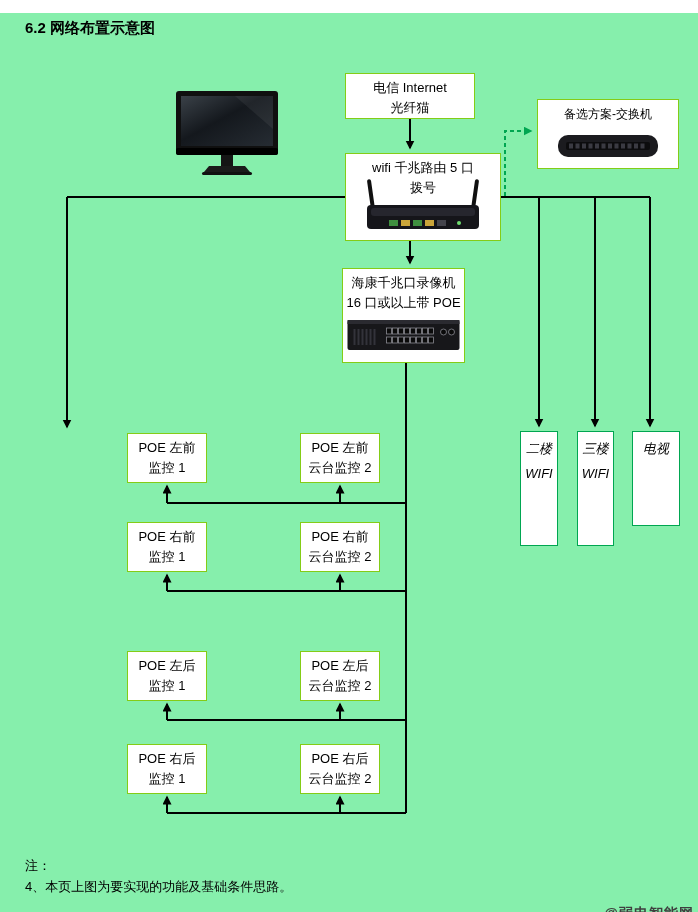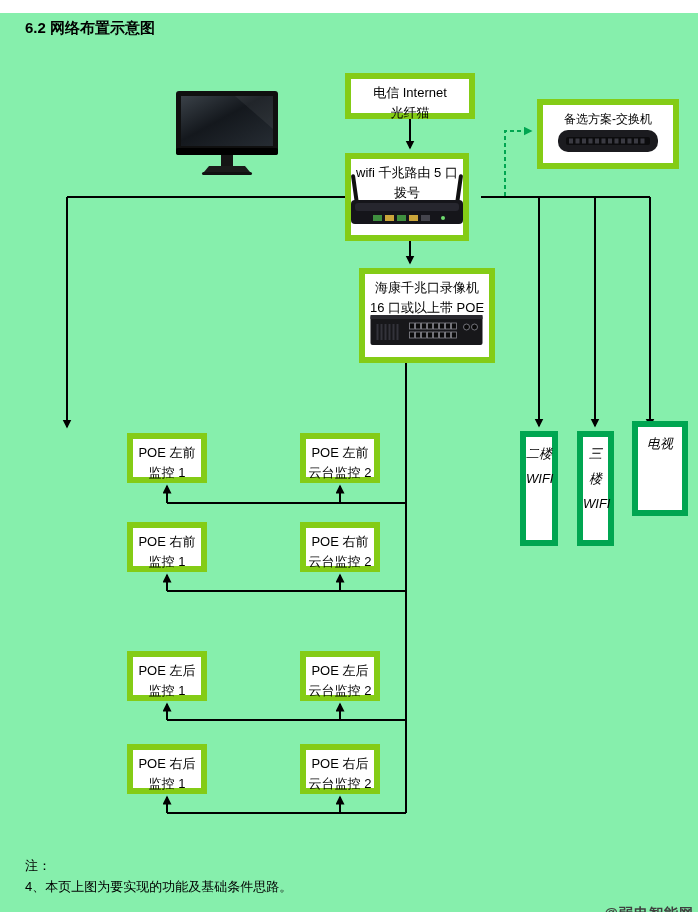--- a/index.html
+++ b/index.html
@@ -8,21 +8,21 @@
     background:#86efac;overflow:hidden;
     font-family:"Liberation Sans","DejaVu Sans",sans-serif;color:#000;
   }
   .title{
     position:absolute;left:25px;top:6px;margin:0;
     font-size:15px;font-weight:bold;color:#000;
   }
   .wires{position:absolute;left:0;top:0;pointer-events:none;}
   .node{
     position:absolute;box-sizing:border-box;background:#fff;
-    border:6px solid #84cc16;text-align:center;
+    border:1px solid #84cc16;text-align:center;
     font-size:13px;line-height:20px;padding-top:4px;z-index:2;
   }
   .node .dev{position:absolute;left:50%;transform:translateX(-50%);bottom:1px;}
   .node.blue{border-color:#4472C6;}
   .node.green{border-color:#00A651;line-height:25px;font-style:italic;}
   .monitor{position:absolute;left:175px;top:78px;z-index:2;}
   .notes{position:absolute;left:25px;top:843px;font-size:13px;line-height:20px;}
   .notes div{margin:0 0 1px 0;}
   .watermark{
     position:absolute;right:4px;bottom:2px;
@@ -112,40 +112,40 @@
             <rect x="57.5" y="12.5" width="4" height="5"></rect>
           <rect x="64" y="12.5" width="4" height="5"></rect>
             <rect x="70.5" y="12.5" width="4" height="5"></rect>
           <rect x="77" y="12.5" width="4" height="5"></rect>
             <rect x="83.5" y="12.5" width="4" height="5"></rect>
         </g>
       </svg>
     </span>
   </div>
 
-  <div class="node" style="left:345px;top:140px;width:124px;height:88px;">
+  <div class="node" style="left:345px;top:140px;width:156px;height:88px;">
     <div>wifi 千兆路由 5 口</div>
     <div>拨号</div>
     <span class="dev">
       <svg width="128" height="56" viewBox="0 0 128 56">
         <rect x="12" y="2" width="4" height="30" rx="2" fill="#101010" transform="rotate(-8 14 32)"></rect>
         <rect x="112" y="2" width="4" height="30" rx="2" fill="#101010" transform="rotate(8 114 32)"></rect>
         <rect x="8" y="28" width="112" height="24" rx="4" fill="#15151a"></rect>
         <rect x="12" y="31" width="104" height="8" rx="3" fill="#26262e"></rect>
         <rect x="30" y="43" width="9" height="6" fill="#3f8f3f"></rect>
         <rect x="42" y="43" width="9" height="6" fill="#caa53a"></rect>
         <rect x="54" y="43" width="9" height="6" fill="#3f8f3f"></rect>
         <rect x="66" y="43" width="9" height="6" fill="#caa53a"></rect>
         <rect x="78" y="43" width="9" height="6" fill="#44444c"></rect>
         <circle cx="100" cy="46" r="2" fill="#6fdc6f"></circle>
       </svg>
     </span>
   </div>
 
-  <div class="node" style="left:359px;top:255px;width:136px;height:95px;">
+  <div class="node" style="left:342px;top:255px;width:123px;height:95px;">
     <div>海康千兆口录像机</div>
     <div>16 口或以上带 POE</div>
     <span class="dev">
       <svg width="115" height="40" viewBox="0 0 115 40">
         <rect x="1" y="5" width="112" height="30" rx="2" fill="#17171a"></rect>
         <rect x="1" y="5" width="112" height="4" fill="#2a2a30"></rect>
         <g fill="#33333a">
           <rect x="7" y="14" width="2" height="16"></rect>
             <rect x="11" y="14" width="2" height="16"></rect>
           <rect x="15" y="14" width="2" height="16"></rect>
@@ -215,21 +215,21 @@
   </div>
 
   <div class="node green" style="left:520px;top:418px;width:38px;height:115px;">
     <div>二楼</div>
     <div>WIFI</div>
   </div>
   <div class="node green" style="left:577px;top:418px;width:37px;height:115px;">
     <div>三楼</div>
     <div>WIFI</div>
   </div>
-  <div class="node green" style="left:632px;top:408px;width:56px;height:95px;">
+  <div class="node green" style="left:632px;top:418px;width:48px;height:95px;">
     <div>电视</div>
   </div>
 
   <div class="notes">
     <div>注：</div>
     <div>4、本页上图为要实现的功能及基础条件思路。</div>
   </div>
 
   <div class="watermark">@弱电智能网</div>
 

